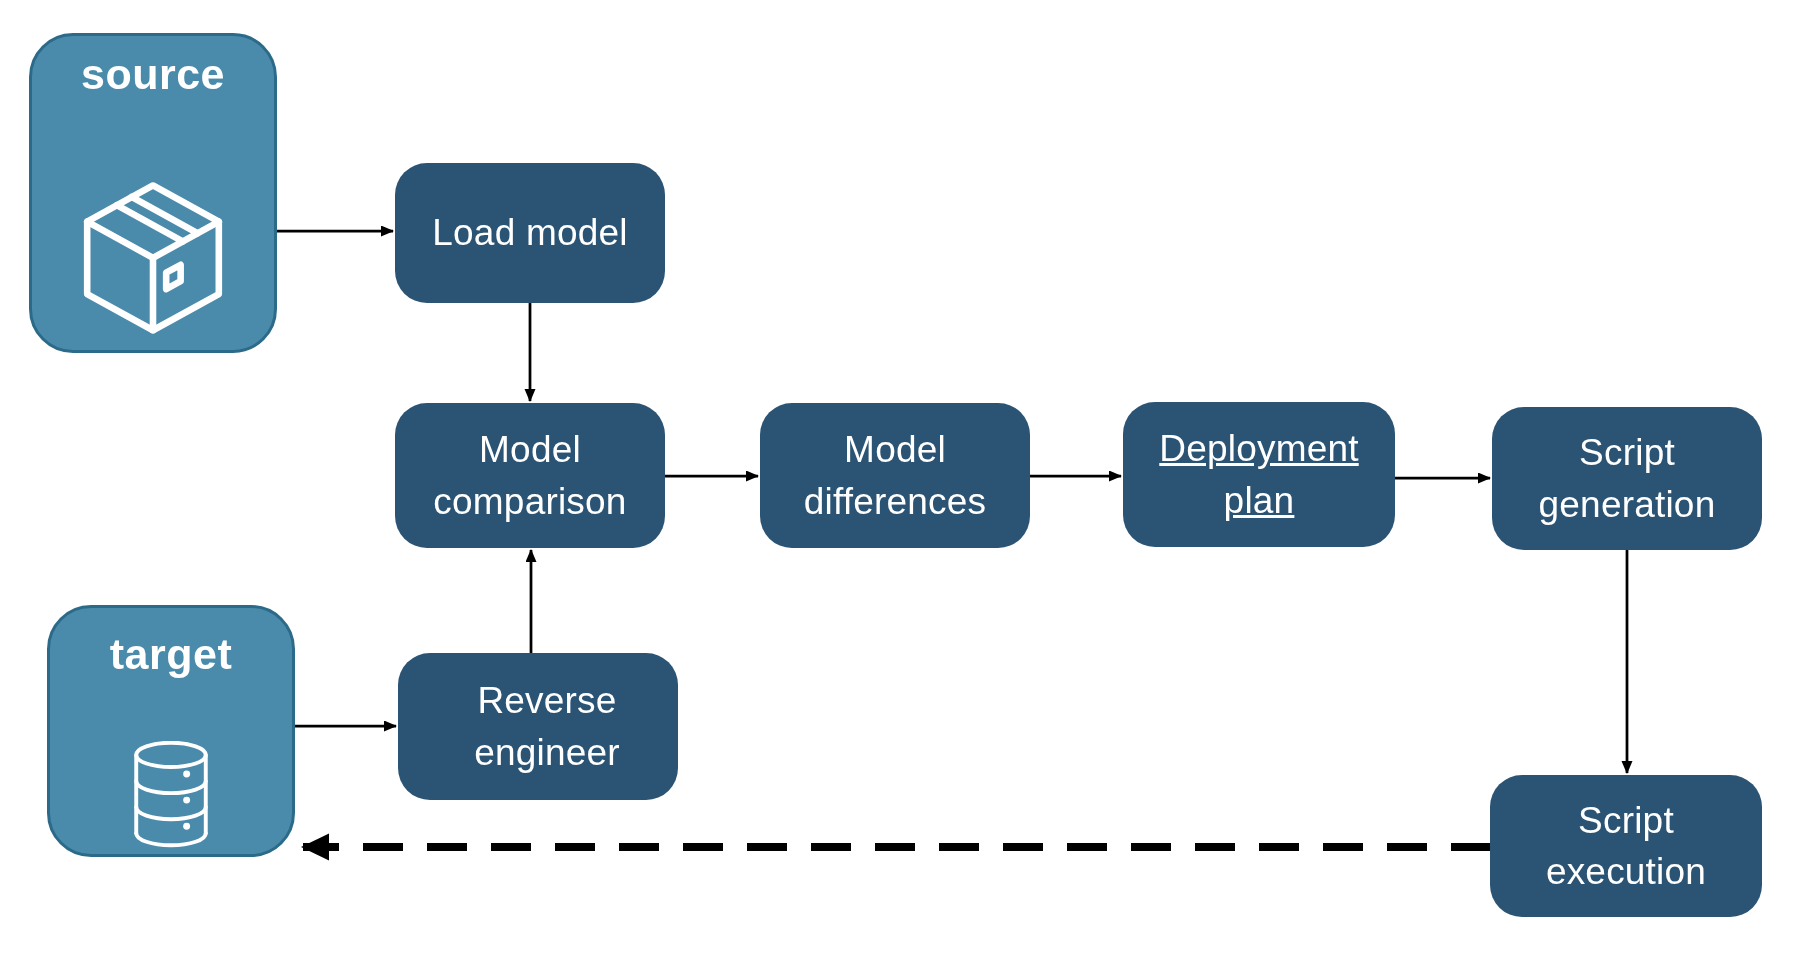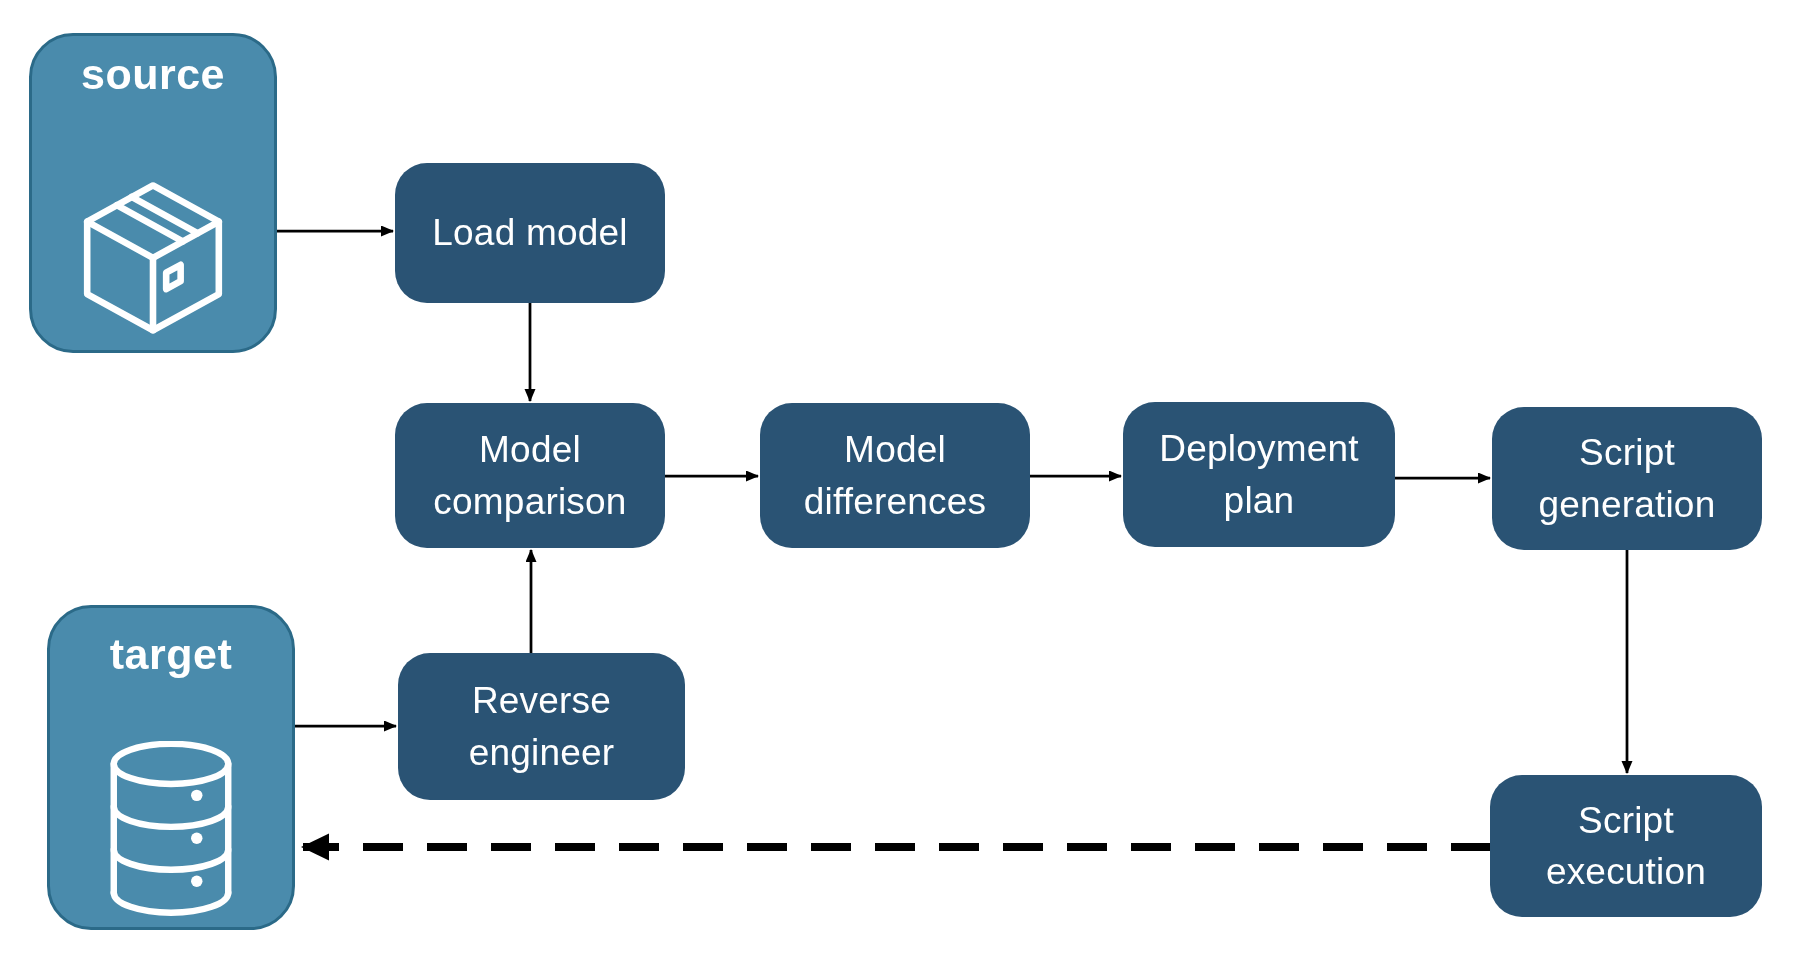--- a/index.html
+++ b/index.html
@@ -51,29 +51,29 @@
   }
   .endpoint .ep-label{
     font-weight:700;
     font-size:43px;
     letter-spacing:.5px;
   }
   .endpoint svg{display:block;}
   #ep-source{left:29px;top:33px;width:248px;height:320px;}
   #ep-source .ep-label{margin-top:14px;}
   #ep-source svg{margin-top:22px;}
-  #ep-target{left:47px;top:605px;width:248px;height:325px;}
+  #ep-target{left:47px;top:605px;width:248px;height:252px;}
   #ep-target .ep-label{margin-top:22px;}
   #ep-target svg{margin-top:14px;}
   #n-load{left:395px;top:163px;width:270px;height:140px;}
   #n-comp{left:395px;top:403px;width:270px;height:145px;}
   #n-diff{left:760px;top:403px;width:270px;height:145px;}
-  #n-plan{left:1123px;top:402px;width:272px;height:145px;}
+  #n-plan{left:1123px;top:402px;width:272px;height:145px;text-decoration:underline;}
   #n-gen{left:1492px;top:407px;width:270px;height:143px;}
-  #n-rev{left:398px;top:653px;width:287px;height:147px;}
+  #n-rev{left:398px;top:653px;width:262px;height:147px;padding-left:18px;}
   #n-exec{left:1490px;top:775px;width:272px;height:142px;}
 </style>
 </head>
 <body>
 
 <div class="canvas">
 
   <svg class="edges" viewBox="0 0 1800 959" width="1800" height="959">
     <defs>
       <marker id="ah" markerUnits="userSpaceOnUse" markerWidth="14" markerHeight="12" refX="12" refY="5.5" orient="auto">

